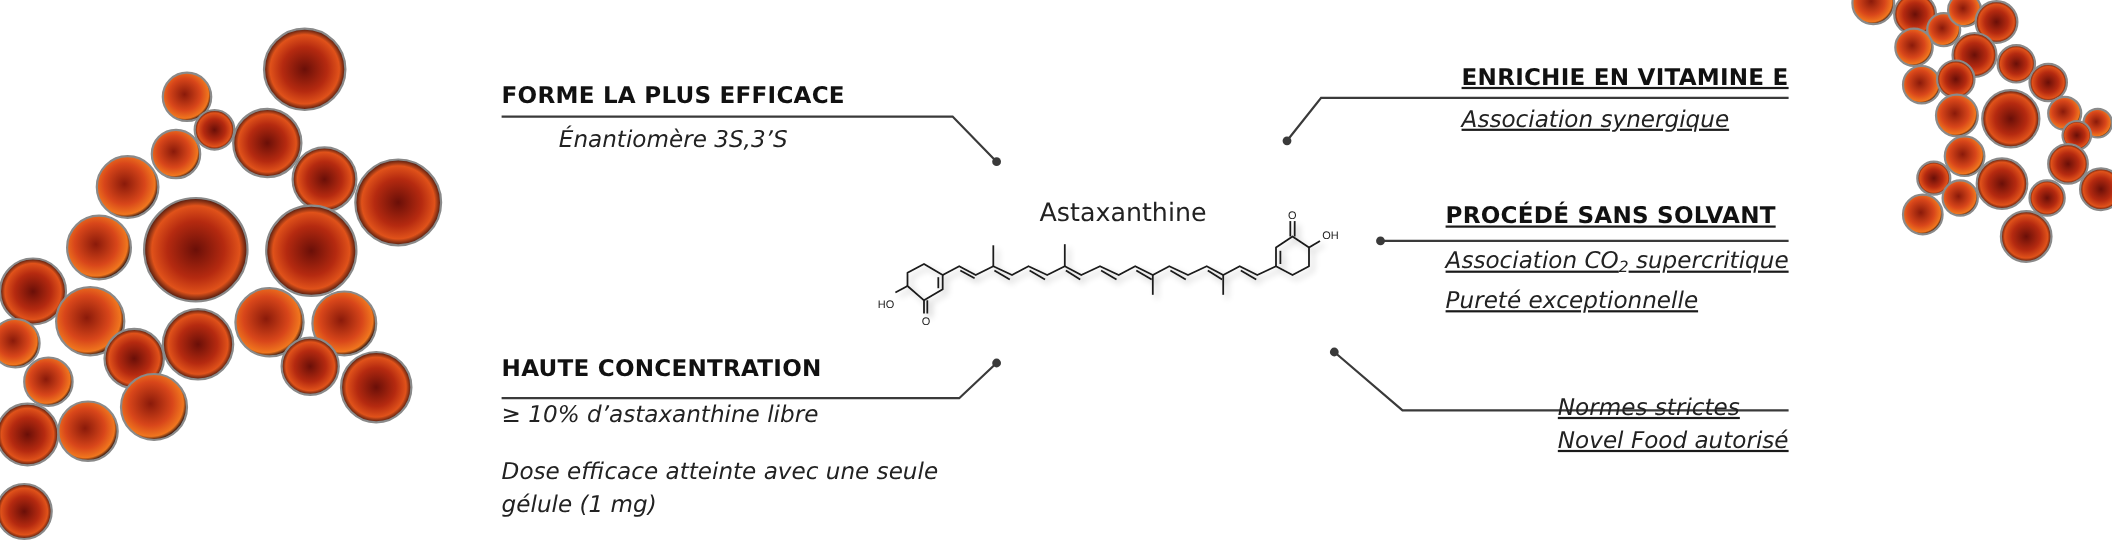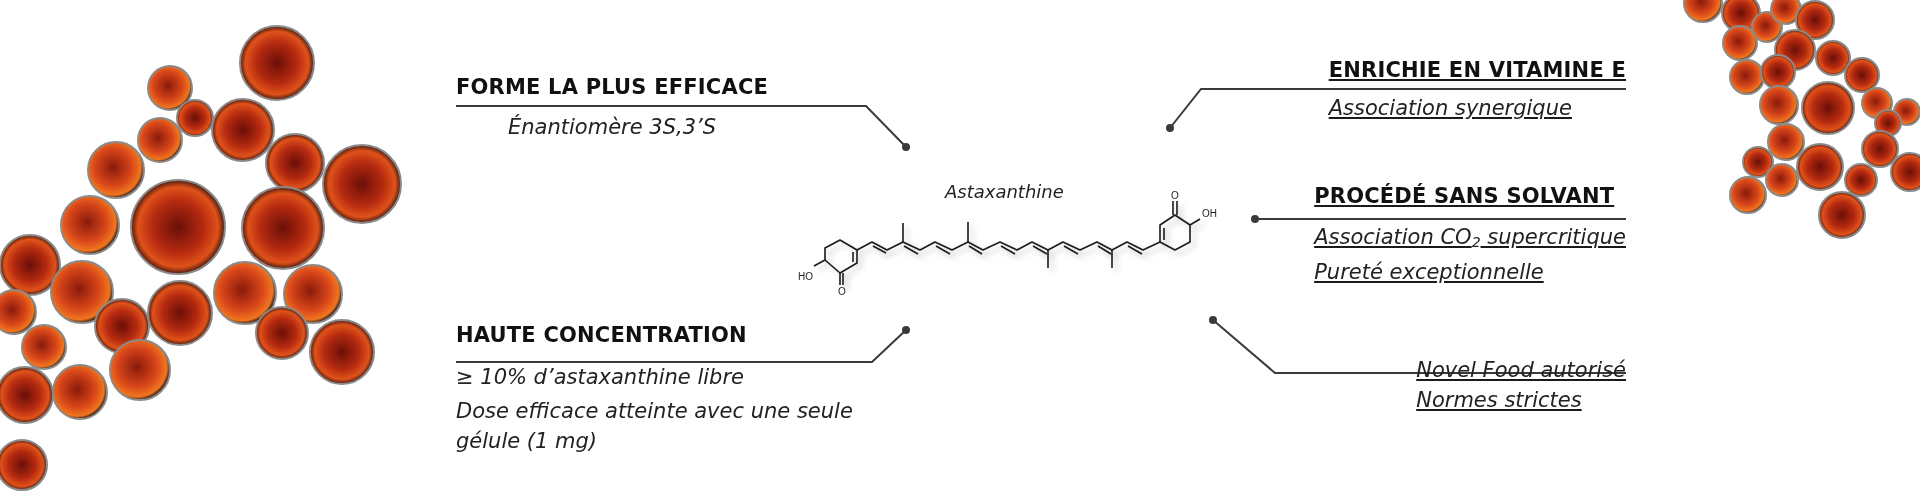--- a/index.html
+++ b/index.html
@@ -4,21 +4,21 @@
 <style>
   html, body { margin:0; padding:0; background:#ffffff; }
   body { width:1920px; height:500px; position:relative; overflow:hidden;
          font-family:"DejaVu Sans","Liberation Sans",sans-serif; color:#1a1a1a; }
   .layer { position:absolute; left:0; top:0; width:1920px; height:500px; }
   .block { position:absolute; }
   .block.left { text-align:left; }
   .block.right { text-align:left;text-decoration:underline; }
   .heading { font-weight:bold; font-size:21px; letter-spacing:0.2px; color:#111; line-height:26px; white-space:nowrap; }
   .line { font-style:italic; font-size:21px; color:#222; line-height:30px; white-space:nowrap; }
-  .mol-label { position:absolute; font-style:italic; font-size:18px; color:#222; }
+  .mol-label { position:absolute; font-size:23px; color:#222; }
   sub { font-size:14px; vertical-align:-3px; }
 </style>
 </head>
 <body>
 
 <svg class="layer" viewBox="0 0 1920 500" width="1920" height="500">
   <defs>
     <radialGradient id="cell" cx="50%" cy="50%" r="50%">
       <stop offset="0%" stop-color="#6a0f08"></stop>
       <stop offset="55%" stop-color="#b52a10"></stop>
@@ -161,35 +161,35 @@
 
 <div class="block left" style="left:456px; top:74px;text-align:center;">
   <div class="heading">FORME LA PLUS EFFICACE</div>
   <div style="height:12px"></div>
   <div class="line">Énantiomère 3S,3’S</div>
 </div>
 
 <div class="block left" style="left:456px; top:322px;">
   <div class="heading">HAUTE CONCENTRATION</div>
   <div style="height:14px"></div>
-  <div class="line" style="margin-bottom:4px">≥ 10% d’astaxanthine libre</div>
+  <div class="line" style="margin-bottom:21px">≥ 10% d’astaxanthine libre</div>
   <div class="line">Dose efficace atteinte avec une seule</div>
   <div class="line">gélule (1 mg)</div>
 </div>
 
 <div class="block right" style="right:294px; top:57px;">
   <div class="heading">ENRICHIE EN VITAMINE E</div>
   <div style="height:10px"></div>
   <div class="line">Association synergique</div>
 </div>
 
 <div class="block right" style="right:294px; top:183px;">
   <div class="heading">PROCÉDÉ SANS SOLVANT</div>
   <div style="height:13px"></div>
   <div class="line"><span>Association CO</span><sub>2</sub><span> supercritique</span></div>
   <div class="line">Pureté exceptionnelle</div>
 </div>
 
 <div class="block right" style="right:294px; top:343px;">
   <div style="height:12px"></div>
+  <div class="line">Normes strictes</div>
   <div class="line">Novel Food autorisé</div>
-  <div class="line">Normes strictes</div>
 </div>
 
 </body></html>

